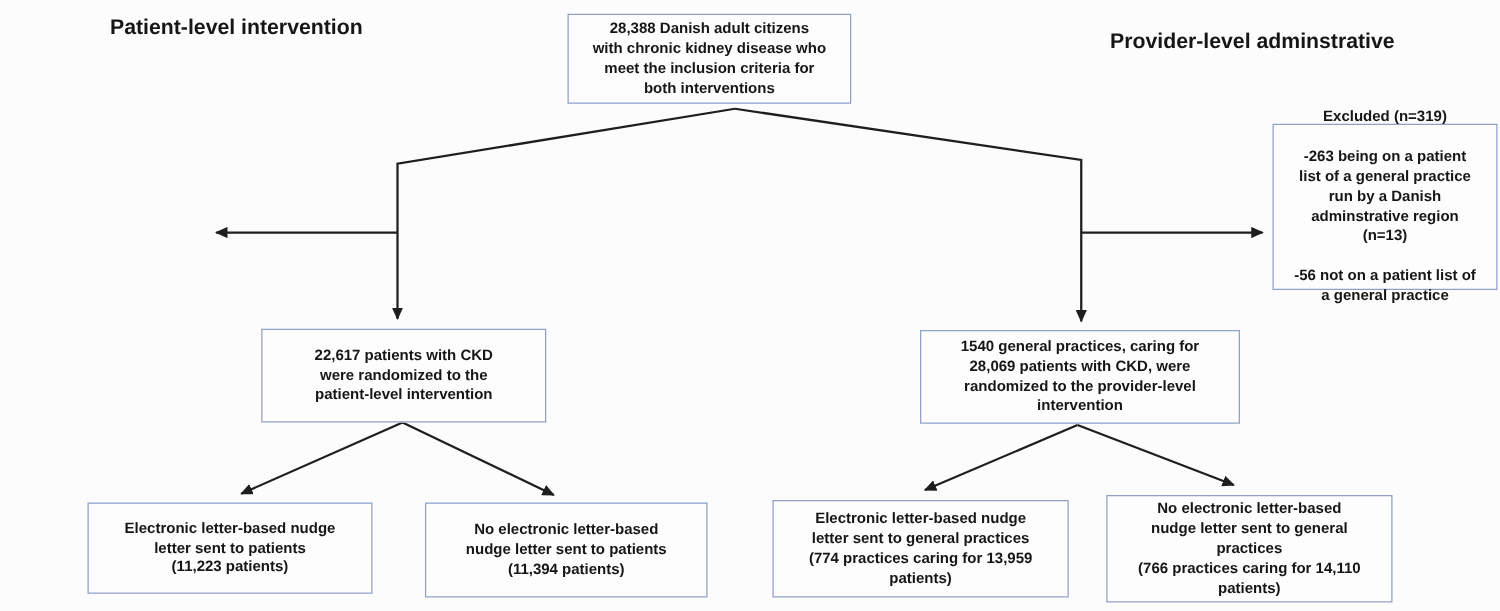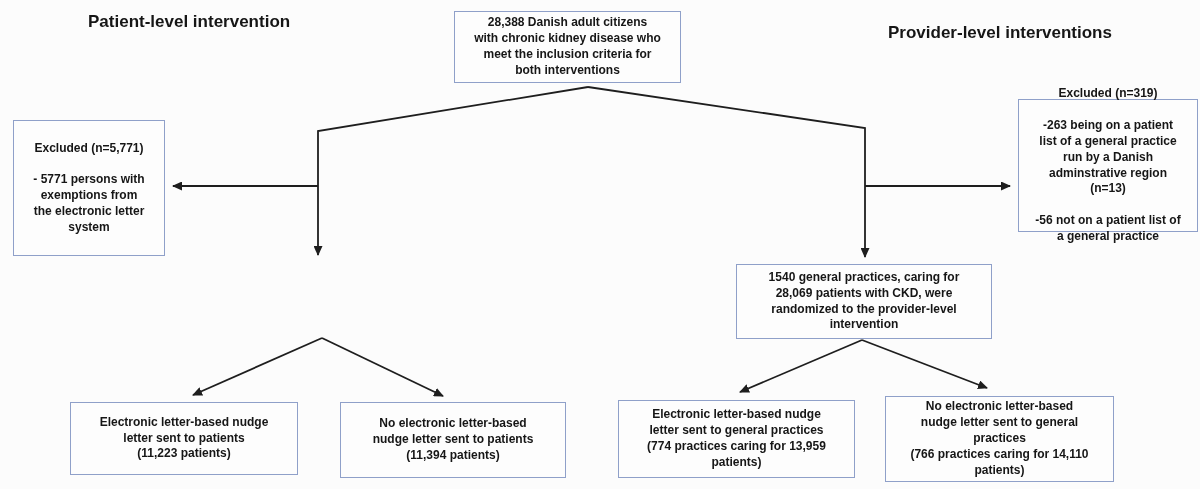--- a/index.html
+++ b/index.html
@@ -52,21 +52,21 @@
     fill: none;
   }
 </style>
 </head>
 <body>
 
 <div class="canvas">
 
   <div class="heading" style="left:88px; top:12px;">Patient-level intervention</div>
 
-  <div class="heading" style="left:888px; top:23px;">Provider-level interventions</div>
+  <div class="heading" style="left:888px; top:23px;">Provider-level adminstrative</div>
 
   <svg class="arrows" viewBox="0 0 1200 489" aria-hidden="true">
     <defs>
       <marker id="ah" markerWidth="10" markerHeight="9" refX="9" refY="4.5" orient="auto" markerUnits="userSpaceOnUse">
         <path d="M0,0 L10,4.5 L0,9 Z" fill="#1e1e1e"></path>
       </marker>
     </defs>
     <polyline points="588,87 318,131 318,255" marker-end="url(#ah)"></polyline>
     <line x1="318" y1="186" x2="173" y2="186" marker-end="url(#ah)"></line>
     <polyline points="588,87 865,128 865,257" marker-end="url(#ah)"></polyline>
@@ -75,38 +75,35 @@
     <line x1="322" y1="338" x2="443" y2="396" marker-end="url(#ah)"></line>
     <line x1="862" y1="340" x2="740" y2="392" marker-end="url(#ah)"></line>
     <line x1="862" y1="340" x2="987" y2="388" marker-end="url(#ah)"></line>
   </svg>
 
   <div class="node" style="left:454px; top:11px; width:227px; height:72px;">28,388 Danish adult citizens
 with chronic kidney disease who
 meet the inclusion criteria for
 both interventions</div>
 
-  <div class="node" style="left:13px; top:120px; width:152px; height:136px;">Excluded (n=5,771)
-
-- 5771 persons with
-exemptions from
-the electronic letter
-system</div>
 
   <div class="node" style="left:1018px; top:99px; width:180px; height:133px;">Excluded (n=319)
 
 -263 being on a patient
 list of a general practice
 run by a Danish
 adminstrative region
 (n=13)
 
 -56 not on a patient list of
 a general practice</div>
 
+  <div class="node" style="left:209px; top:263px; width:228px; height:75px;">22,617 patients with CKD
+were randomized to the
+patient-level intervention</div>
 
   <div class="node" style="left:736px; top:264px; width:256px; height:75px;text-align:center;">1540 general practices, caring for
 28,069 patients with CKD, were
 randomized to the provider-level
 intervention</div>
 
   <div class="node" style="left:70px; top:402px; width:228px; height:73px;">Electronic letter-based nudge
 letter sent to patients
 (11,223 patients)</div>
 

